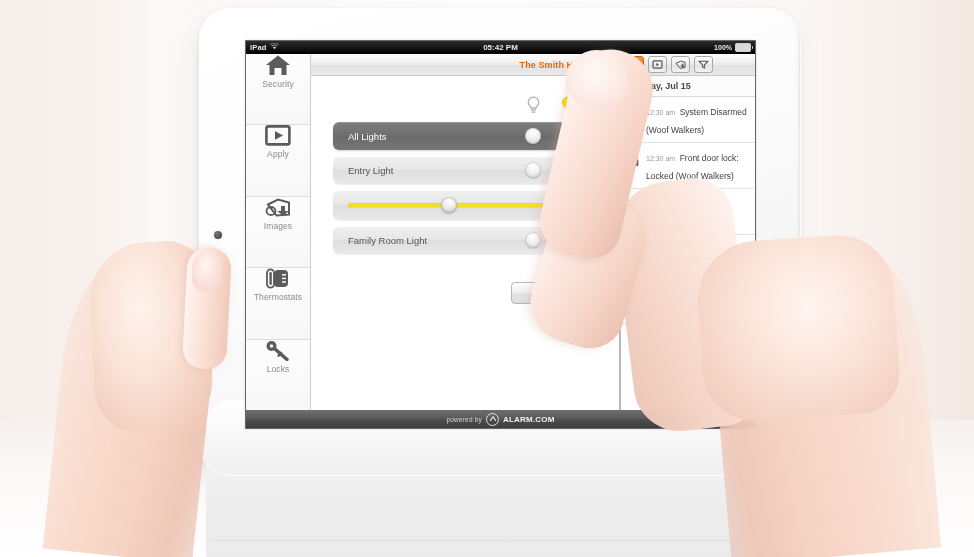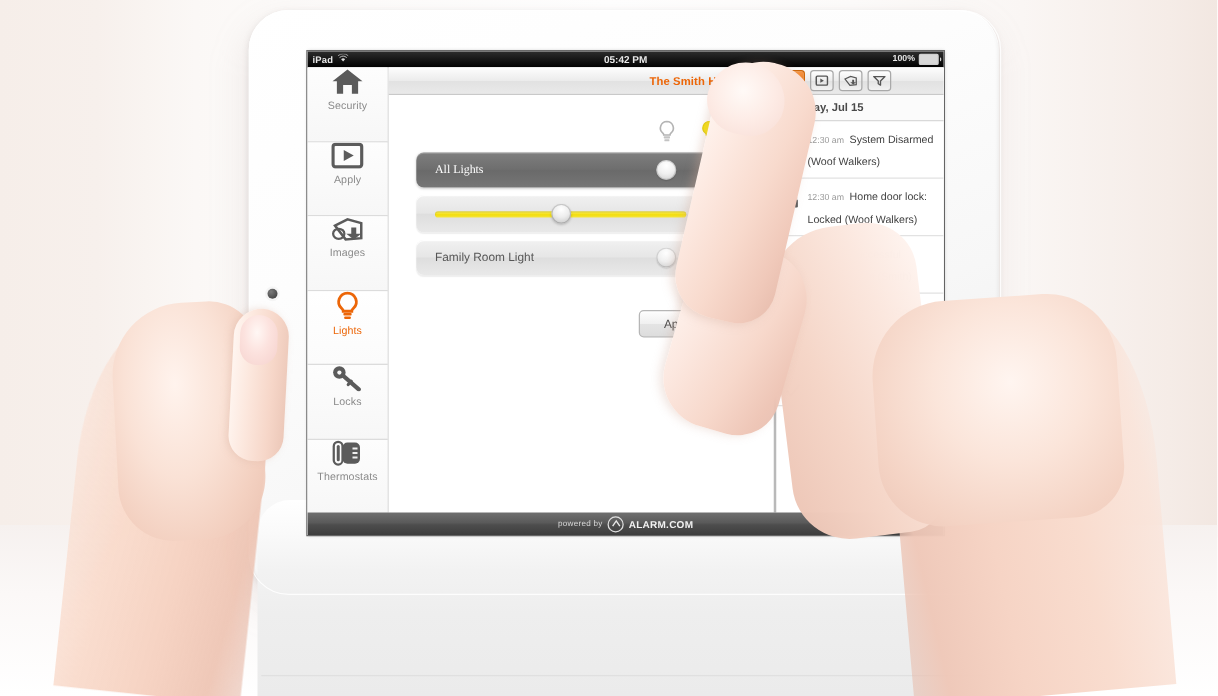--- a/index.html
+++ b/index.html
@@ -181,21 +181,20 @@
     display: flex; align-items: center;
     padding: 0 14px 0 15px;
     background: linear-gradient(180deg,#f1f1f1 0%, #e6e6e6 48%, #dedede 52%, #e9e9e9 100%);
     box-shadow: inset 0 1px 0 rgba(255,255,255,.9), 0 1px 1px rgba(0,0,0,.07);
     color: #565656; font-size: 9.5px;
   }
   .row.selected {
     background: linear-gradient(180deg,#7e7e7e 0%, #6e6e6e 48%, #6a6a6a 52%, #767676 100%);
     color: #ffffff;
     box-shadow: inset 0 1px 0 rgba(255,255,255,.22), 0 1px 2px rgba(0,0,0,.18);
-    font-family: Liberation Serif, serif;
   }
   .row-label { flex: 1; }
   .radios { display: flex; gap: 18px; padding-right: 8px; }
   .radio {
     width: 16px; height: 16px; border-radius: 50%;
     background: radial-gradient(circle at 50% 28%, #ffffff 0%, #f0f0f0 48%, #c9c9c9 100%);
     box-shadow: inset 0 0 0 1px rgba(0,0,0,.13), 0 1px 1px rgba(0,0,0,.12);
     display: flex; align-items: center; justify-content: center;
   }
   .radio.on {
@@ -466,56 +465,46 @@
             <span class="glyph">
               <svg width="26" height="21" viewBox="0 0 26 21">
                 <path d="M3 7.5 L13 2.5 L24 5.5 L24 17.5 L11.5 18.5 Z" fill="none" stroke="#5b5b5b" stroke-width="2"></path>
                 <path d="M16 9 v5 h-4 l6 4.5 L24 14 h-4 V9 Z" fill="#5b5b5b"></path>
                 <ellipse cx="6" cy="14" rx="4.5" ry="4" fill="none" stroke="#5b5b5b" stroke-width="1.8"></ellipse>
               </svg>
             </span>
             <span class="nav-label">Images</span>
           </div>
 
-          <div class="nav-item active">
-            <span class="glyph">
-              <svg width="20" height="23" viewBox="0 0 20 23">
-                <path d="M10 1.5 a7 7 0 0 1 4.6 12.3 c-.9.8-1.2 1.4-1.2 2.2 h-6.8 c0-.8-.3-1.4-1.2-2.2 A7 7 0 0 1 10 1.5 Z" fill="none" stroke="#ec6608" stroke-width="2.3"></path>
-                <rect x="6.7" y="17.4" width="6.6" height="1.9" rx=".6" fill="#ec6608"></rect>
-                <rect x="7.4" y="20.2" width="5.2" height="1.9" rx=".6" fill="#ec6608"></rect>
-              </svg>
-            </span>
-            <span class="nav-label">Lights</span>
-          </div>
-
-          <div class="nav-item">
-            <span class="glyph">
-              <svg width="26" height="21" viewBox="0 0 26 21">
-                <circle cx="6.5" cy="6" r="5" fill="#5b5b5b"></circle>
-                <circle cx="6.5" cy="6" r="1.7" fill="#f7f7f7"></circle>
-                <path d="M10 9 L22 19.5" stroke="#5b5b5b" stroke-width="3.4" stroke-linecap="round"></path>
-                <path d="M16 13 l-2.4 2.6" stroke="#5b5b5b" stroke-width="2.6" stroke-linecap="round"></path>
-              </svg>
-            </span>
-            <span class="nav-label">Locks</span>
-          </div>
 
           <div class="nav-item">
             <span class="glyph">
               <svg width="26" height="21" viewBox="0 0 26 21">
                 <rect x="9" y="2" width="14" height="17" rx="4" fill="#5b5b5b"></rect>
                 <rect x="17" y="6" width="4" height="1.6" fill="#efefef"></rect>
                 <rect x="17" y="9.6" width="4" height="1.6" fill="#efefef"></rect>
                 <rect x="17" y="13.2" width="4" height="1.6" fill="#efefef"></rect>
                 <rect x="2" y="1.4" width="7" height="18.2" rx="3.5" fill="none" stroke="#5b5b5b" stroke-width="1.8"></rect>
                 <rect x="4.4" y="4" width="2.4" height="13" rx="1.2" fill="#5b5b5b"></rect>
               </svg>
             </span>
             <span class="nav-label">Thermostats</span>
           </div>
+
+          <div class="nav-item">
+            <span class="glyph">
+              <svg width="26" height="21" viewBox="0 0 26 21">
+                <circle cx="6.5" cy="6" r="5" fill="#5b5b5b"></circle>
+                <circle cx="6.5" cy="6" r="1.7" fill="#f7f7f7"></circle>
+                <path d="M10 9 L22 19.5" stroke="#5b5b5b" stroke-width="3.4" stroke-linecap="round"></path>
+                <path d="M16 13 l-2.4 2.6" stroke="#5b5b5b" stroke-width="2.6" stroke-linecap="round"></path>
+              </svg>
+            </span>
+            <span class="nav-label">Locks</span>
+          </div>
         </div>
 
         <div class="center">
 
           <div class="center-head">
             <span class="home-name">The Smith Home</span>
             <span class="refresh-btn">
               <svg width="10" height="10" viewBox="0 0 12 12">
                 <path d="M10 6 a4 4 0 1 1-1.3-3" fill="none" stroke="#7d7d7d" stroke-width="1.6"></path>
                 <path d="M9.4 0.9 L9.1 3.7 L6.4 3.1 Z" fill="#7d7d7d"></path>
@@ -545,20 +534,29 @@
             <div class="row selected">
               <span class="row-label">All Lights</span>
               <span class="radios">
                 <span class="radio"></span>
                 <span class="radio on">
                   <span class="check">✓</span>
                 </span>
               </span>
             </div>
 
+            <div class="row">
+              <span class="row-label">Entry Light</span>
+              <span class="radios">
+                <span class="radio"></span>
+                <span class="radio on">
+                  <span class="check">✓</span>
+                </span>
+              </span>
+            </div>
 
             <div class="dimmer-row">
               <span class="slider">
                 <span class="slider-track"></span>
                 <span class="slider-knob" id="dimmer-knob" style="left: 50%;"></span>
               </span>
               <span class="slider-value">50%</span>
             </div>
 
             <div class="row">
@@ -621,21 +619,21 @@
 
             <div class="feed-item">
               <span class="feed-icon">
                 <svg width="11" height="13" viewBox="0 0 11 14">
                   <path d="M2.6 6 V4 a2.8 2.8 0 0 1 5.6 0 V6" fill="none" stroke="#5b5b5b" stroke-width="1.4"></path>
                   <rect x="1.4" y="6" width="8.2" height="7" rx="1" fill="#5b5b5b"></rect>
                 </svg>
               </span>
               <span class="feed-text">
                 <span class="feed-time">12:30 am</span>
-                <span class="feed-desc">Home door lock: Locked (Woof Walkers)</span>
+                <span class="feed-desc">Front door lock: Locked (Woof Walkers)</span>
               </span>
             </div>
 
             <div class="feed-item">
               <span class="feed-icon">
                 <svg width="11" height="13" viewBox="0 0 11 14">
                   <rect x="1" y="2" width="9" height="7" rx="1" fill="none" stroke="#5b5b5b" stroke-width="1.3"></rect>
                   <rect x="3.4" y="10.4" width="4.2" height="1.4" fill="#5b5b5b"></rect>
                 </svg>
               </span>

